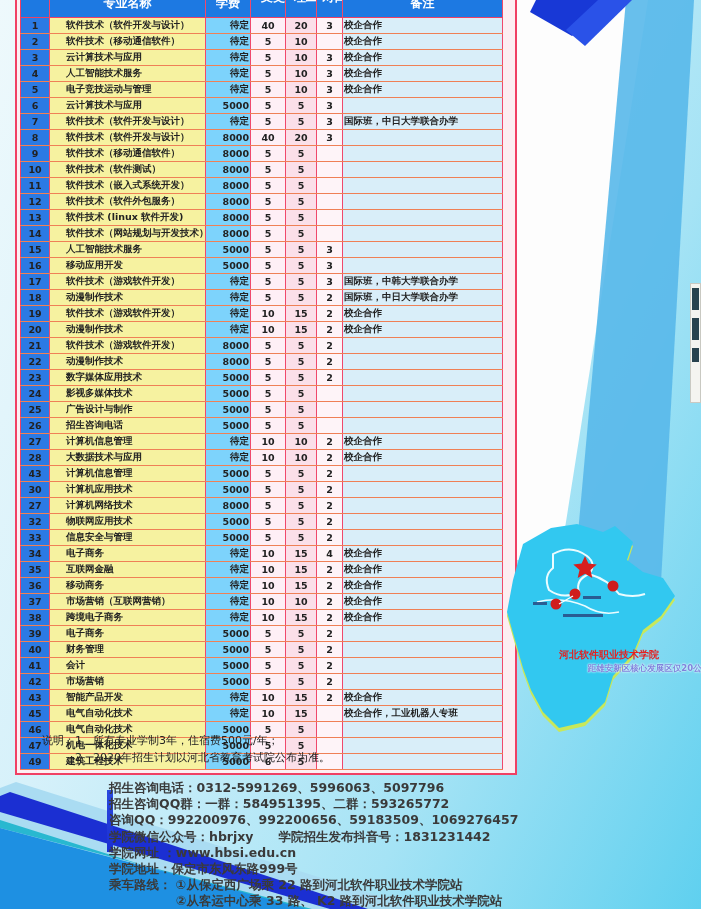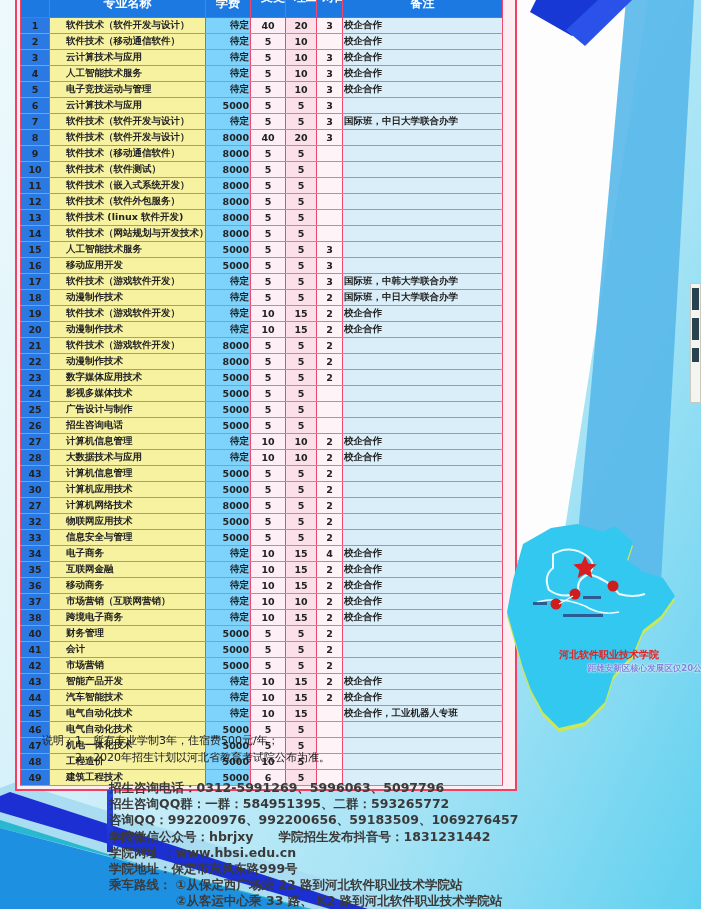--- a/index.html
+++ b/index.html
@@ -449,20 +449,29 @@
           <tr class="row">
             <td class="c-num">38</td>
             <td class="c-major">跨境电子商务</td>
             <td class="c-fee">待定</td>
             <td class="c-ws">10</td>
             <td class="c-lg">15</td>
             <td class="c-dk">2</td>
             <td class="c-rm">校企合作</td>
           </tr>
           <tr class="row">
+            <td class="c-num">39</td>
+            <td class="c-major">电子商务</td>
+            <td class="c-fee">5000</td>
+            <td class="c-ws">5</td>
+            <td class="c-lg">5</td>
+            <td class="c-dk">2</td>
+            <td class="c-rm"></td>
+          </tr>
+          <tr class="row">
             <td class="c-num">40</td>
             <td class="c-major">财务管理</td>
             <td class="c-fee">5000</td>
             <td class="c-ws">5</td>
             <td class="c-lg">5</td>
             <td class="c-dk">2</td>
             <td class="c-rm"></td>
           </tr>
           <tr class="row">
             <td class="c-num">41</td>
@@ -485,29 +494,20 @@
           <tr class="row">
             <td class="c-num">43</td>
             <td class="c-major">智能产品开发</td>
             <td class="c-fee">待定</td>
             <td class="c-ws">10</td>
             <td class="c-lg">15</td>
             <td class="c-dk">2</td>
             <td class="c-rm">校企合作</td>
           </tr>
           <tr class="row">
-            <td class="c-num">44</td>
-            <td class="c-major">汽车智能技术</td>
-            <td class="c-fee">待定</td>
-            <td class="c-ws">10</td>
-            <td class="c-lg">15</td>
-            <td class="c-dk">2</td>
-            <td class="c-rm">校企合作</td>
-          </tr>
-          <tr class="row">
             <td class="c-num">45</td>
             <td class="c-major">电气自动化技术</td>
             <td class="c-fee">待定</td>
             <td class="c-ws">10</td>
             <td class="c-lg">15</td>
             <td class="c-dk"></td>
             <td class="c-rm">校企合作，工业机器人专班</td>
           </tr>
           <tr class="row">
             <td class="c-num">46</td>
@@ -516,29 +516,20 @@
             <td class="c-ws">5</td>
             <td class="c-lg">5</td>
             <td class="c-dk"></td>
             <td class="c-rm"></td>
           </tr>
           <tr class="row">
             <td class="c-num">47</td>
             <td class="c-major">机电一体化技术</td>
             <td class="c-fee">5000</td>
             <td class="c-ws">5</td>
-            <td class="c-lg">5</td>
-            <td class="c-dk"></td>
-            <td class="c-rm"></td>
-          </tr>
-          <tr class="row">
-            <td class="c-num">48</td>
-            <td class="c-major">工程造价</td>
-            <td class="c-fee">5000</td>
-            <td class="c-ws">10</td>
             <td class="c-lg">5</td>
             <td class="c-dk"></td>
             <td class="c-rm"></td>
           </tr>
           <tr class="row">
             <td class="c-num">49</td>
             <td class="c-major">建筑工程技术</td>
             <td class="c-fee">5000</td>
             <td class="c-ws">6</td>
             <td class="c-lg">5</td>

